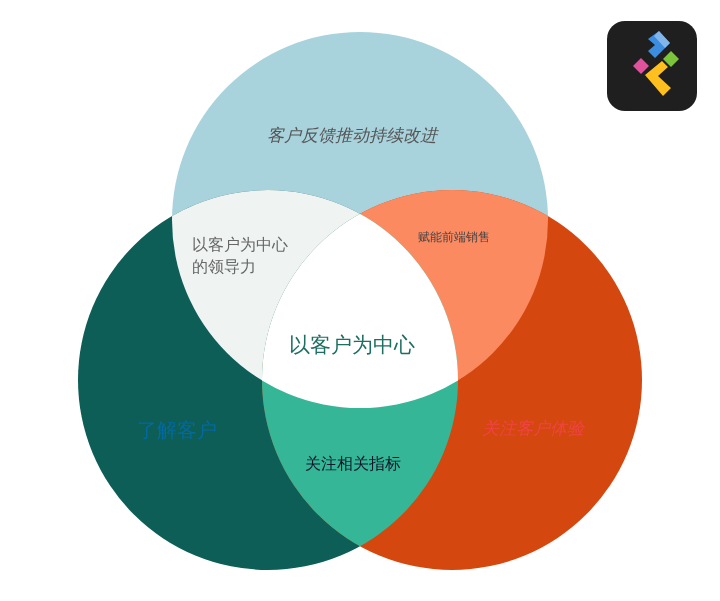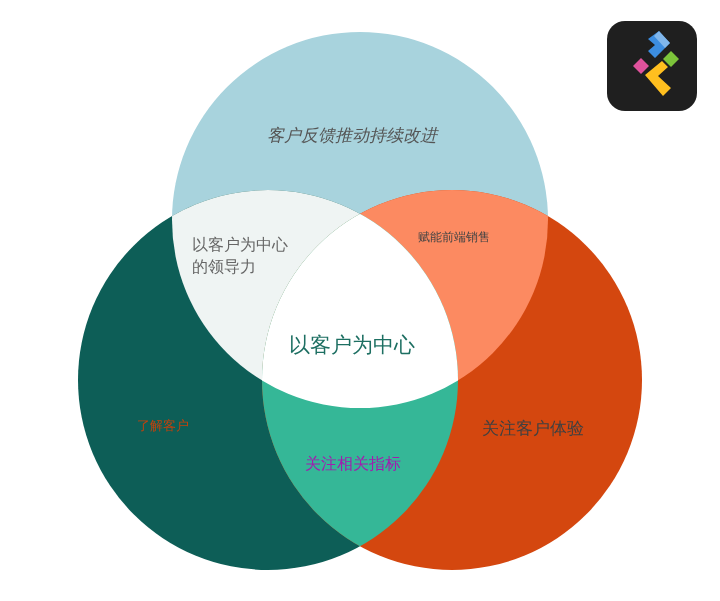--- a/index.html
+++ b/index.html
@@ -44,25 +44,25 @@
 
 <div class="lbl" style="left:192px; top:234px; font-size:16px; color:#666; line-height:22px;">
   <div>以客户为中心</div>
   <div>的领导力</div>
 </div>
 
 <div class="lbl" style="left:418px; top:229px; font-size:12px; color:#444;">赋能前端销售</div>
 
 <div class="lbl" style="left:289px; top:331px; font-size:21px; color:#1d6f62;">以客户为中心</div>
 
-<div class="lbl" style="left:137px; top:417px; font-size:13px; color:#c2410c;">了解客户</div>
+<div class="lbl" style="left:137px; top:417px; font-size:20px; color:#0369a1;">了解客户</div>
 
-<div class="lbl" style="left:482px; top:417px; font-size:17px; color:#404040;">关注客户体验</div>
+<div class="lbl" style="left:482px; top:417px; font-size:17px; color:#ef4444;font-style:italic;">关注客户体验</div>
 
-<div class="lbl" style="left:305px; top:454px; font-size:16px; color:#a21caf;">关注相关指标</div>
+<div class="lbl" style="left:305px; top:454px; font-size:16px; color:#0f172a;">关注相关指标</div>
 
 <div class="logo">
   <svg width="90" height="90" viewBox="0 0 90 90">
     <polygon points="41,18 52,10 63,22 48,37 41,30 48,24" fill="#3c8de0"></polygon>
     <polygon points="52,10 63,22 58,27 47,15" fill="#9cc7f0" opacity="0.7"></polygon>
     <polygon points="56,38 64,30 72,38 64,46" fill="#7cc43a"></polygon>
     <polygon points="26,45 34,37 42,45 34,53" fill="#e0529c"></polygon>
     <polygon points="38,54 55,40 61,46 51,55 64,67 56,75" fill="#ffbf1f"></polygon>
   </svg>
 </div>

